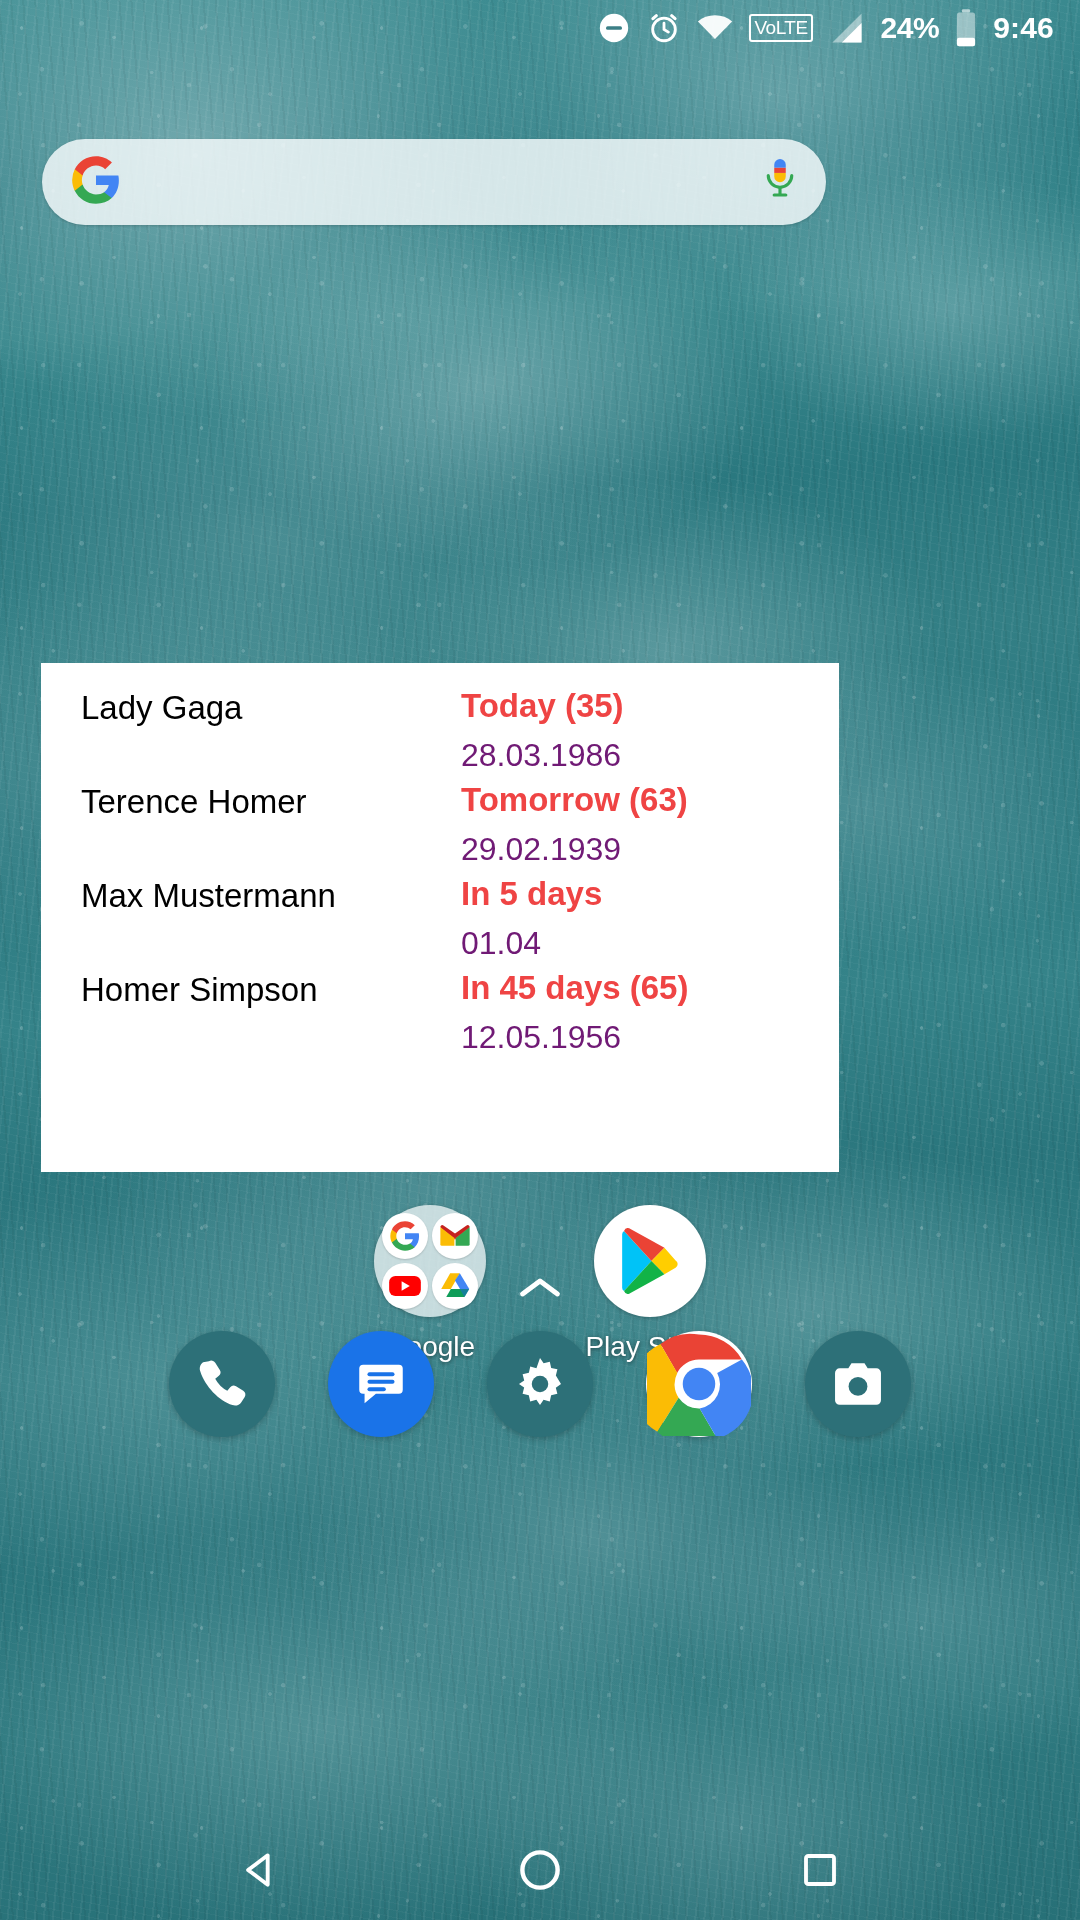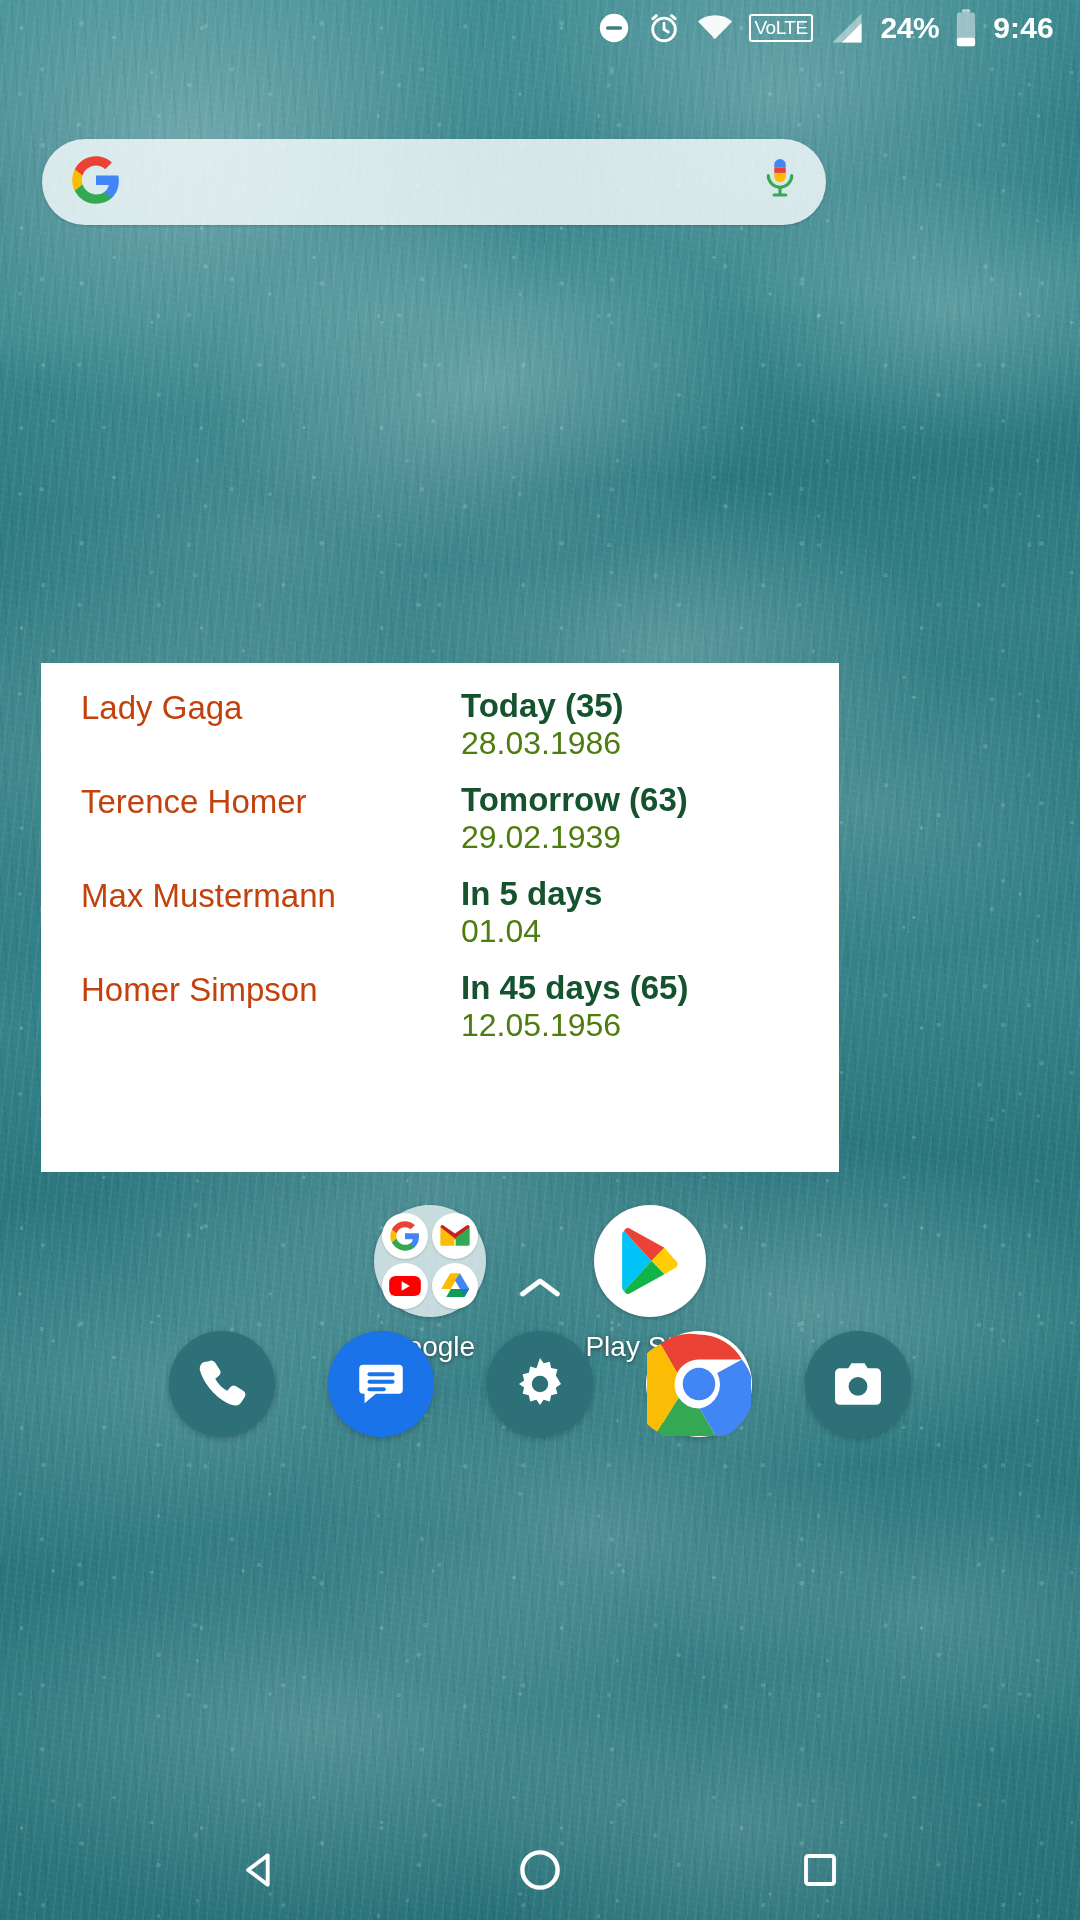--- a/index.html
+++ b/index.html
@@ -104,38 +104,38 @@
     width:798px; height:509px;
     background:#ffffff;
     padding:26px 38px 20px 20px;
   }
   .bd-row{
     display:flex; align-items:flex-start;
     height:94px;
   }
   .bd-name{
     flex:1;
-    font-size:33px; color:#c2410c;
+    font-size:33px; color:#000000;
     line-height:1.0;
     padding-left:20px;
     padding-top:2px;
     white-space:nowrap;
   }
   .bd-right{
     width:340px;
     display:flex; flex-direction:column;
     align-items:flex-start;
   }
   .bd-when{
-    font-size:33px; font-weight:bold; color:#14532d;
+    font-size:33px; font-weight:bold; color:#ef4444;
     line-height:1.0; white-space:nowrap;
   }
   .bd-date{
-    font-size:32px; color:#4d7c0f;
-    line-height:1.0; margin-top:5px; white-space:nowrap;
+    font-size:32px; color:#701a75;
+    line-height:1.0; margin-top:17px; white-space:nowrap;
   }
 
   
   #app-row{
     position:absolute; left:0; top:1205px; width:1080px;
     display:flex; justify-content:center; gap:48px;
   }
   .app-cell{ width:172px; display:flex; flex-direction:column; align-items:center; }
   .app-label{
     margin-top:14px; color:#fff; font-size:28px;

